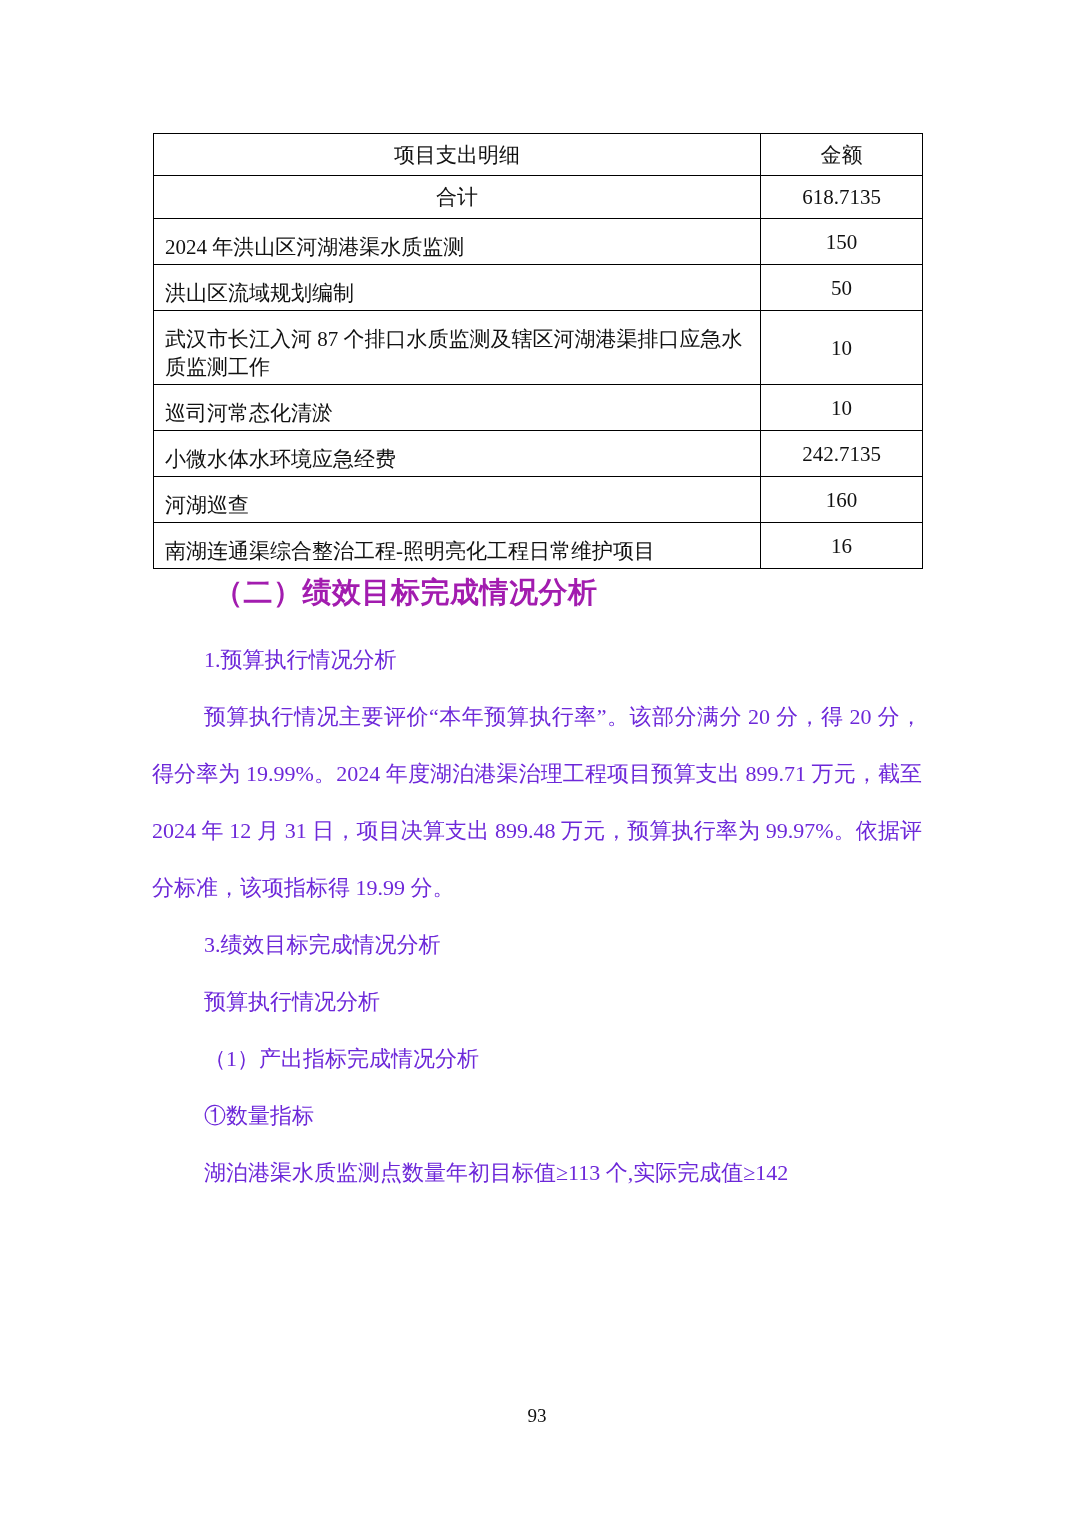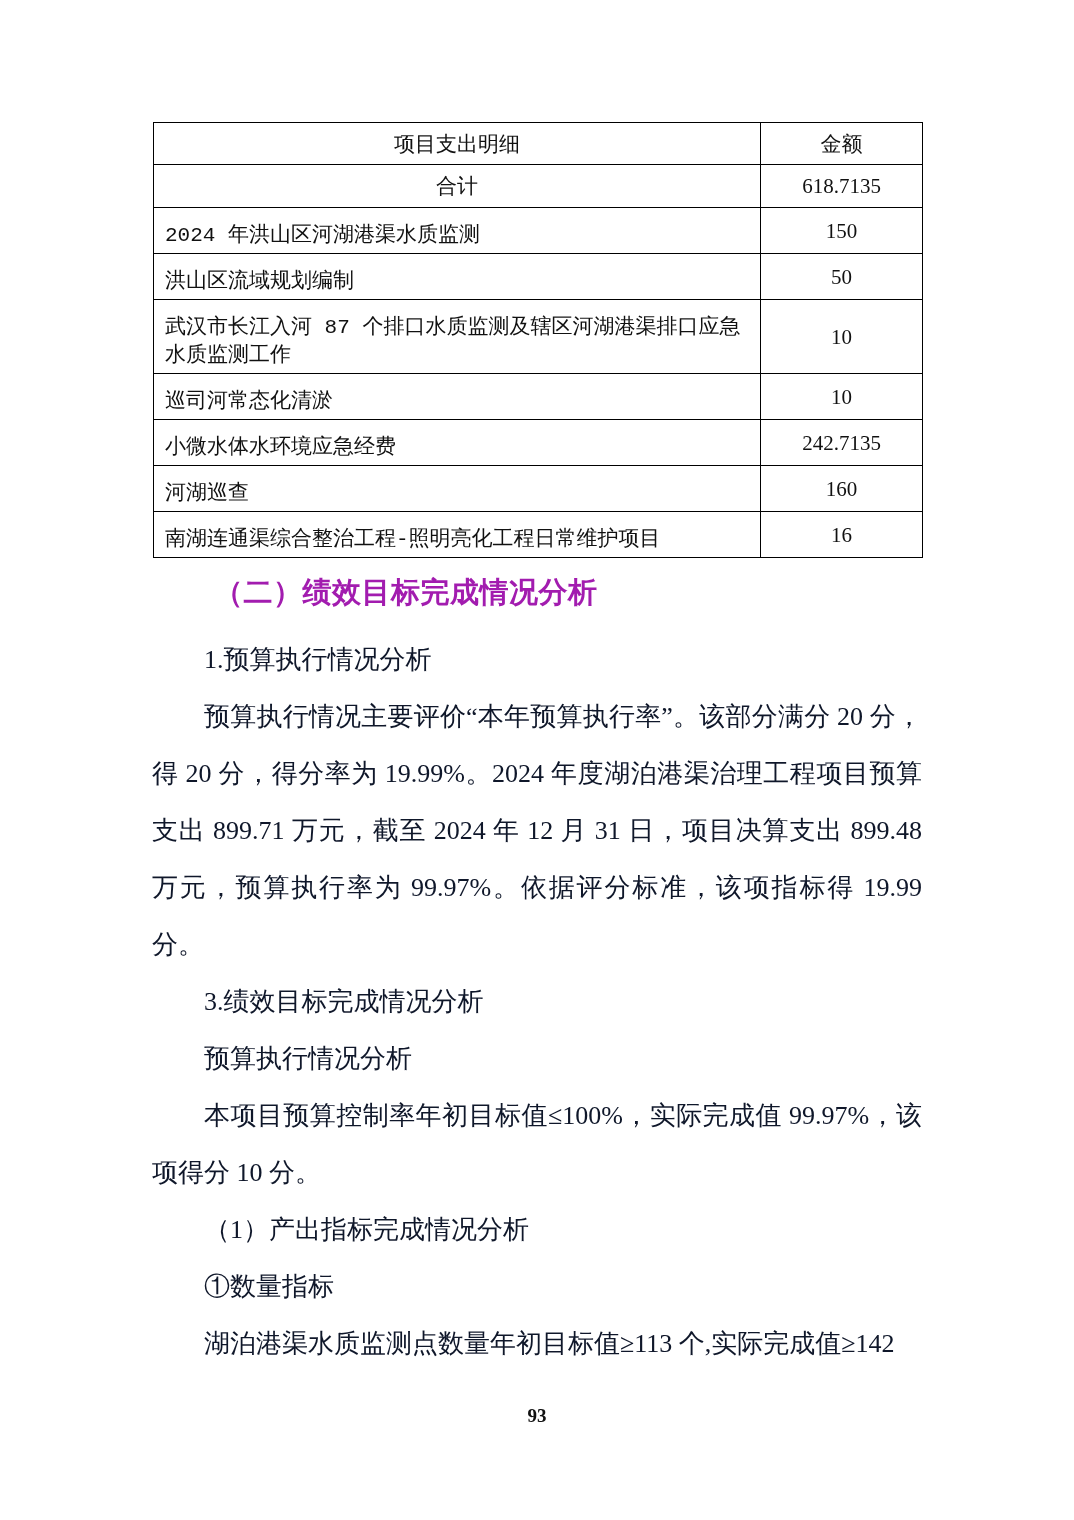--- a/index.html
+++ b/index.html
@@ -7,73 +7,72 @@
     position:relative;
     width:1074px; height:1520px;
     background:#ffffff;
     color:#111111;
     font-family:"Liberation Serif","DejaVu Serif",serif;
     overflow:hidden;
   }
 
   
   .doc-table {
-    position:absolute; left:153px; top:122px;
+    position:absolute; left:153px; top:133px;
     width:769px;
     border-collapse:collapse;
     table-layout:fixed;
   }
   .doc-table th, .doc-table td {
     border:1px solid #000000;
     font-size:21px;
     font-weight:normal;
     vertical-align:middle;
     color:#111111;
     line-height:28px;
     box-sizing:border-box;
   }
   .doc-table tr.hdr   { height:42px; }
   .doc-table tr.total { height:43px; }
   .doc-table tr.r     { height:45px; }
   .doc-table tr.tall  { height:56px; }
   .doc-table tr.last  { height:44px; }
-  .doc-table td.item  { text-align:left; padding:14px 10px 3px 11px;font-family:Liberation Mono, monospace; }
+  .doc-table td.item  { text-align:left; padding:14px 10px 3px 11px; }
   .doc-table td.item-center { text-align:center; padding:3px 6px; }
   .doc-table td.amount { text-align:center; padding:0 4px; }
   .doc-table th { text-align:center; padding:0 4px; }
 
   
   .section-heading {
     position:absolute; left:152px; top:570px; width:790px;
     font-size:29px; font-weight:700;
     line-height:44px;
     padding-left:62px;
     color:#a21caf;
     letter-spacing:0.5px;
     white-space:nowrap;
   }
 
   
   .body-text {
     position:absolute; left:152px; top:631px; width:770px;
-    font-size:26px;
+    font-size:22px;
     line-height:57px;
     text-align:justify;
     text-justify:inter-character;
-    color:#0f172a;
+    color:#6d28d9;
   }
   .body-text p { margin:0; text-indent:52px; }
 
   
   .page-num {
     position:absolute; left:0; top:1405px; width:1074px;
     text-align:center;
     font-size:19px;
     color:#111111;
-    font-weight:bold;
   }
 </style>
 </head>
 <body>
 
 <div class="page">
 
   <table class="doc-table">
     <colgroup>
       <col style="width:607px">
@@ -119,21 +118,20 @@
     </tbody>
   </table>
 
   <div class="section-heading">（二）绩效目标完成情况分析</div>
 
   <div class="body-text">
     <p>1.预算执行情况分析</p>
     <p>预算执行情况主要评价“本年预算执行率”。该部分满分 20 分，得 20 分，得分率为 19.99%。2024 年度湖泊港渠治理工程项目预算支出 899.71 万元，截至 2024 年 12 月 31 日，项目决算支出 899.48 万元，预算执行率为 99.97%。依据评分标准，该项指标得 19.99 分。</p>
     <p>3.绩效目标完成情况分析</p>
     <p>预算执行情况分析</p>
-    <p>本项目预算控制率年初目标值≤100%，实际完成值 99.97%，该项得分 10 分。</p>
     <p>（1）产出指标完成情况分析</p>
     <p>①数量指标</p>
     <p>湖泊港渠水质监测点数量年初目标值≥113 个,实际完成值≥142</p>
   </div>
 
   <div class="page-num">93</div>
 
 </div>
 
 </body></html>

